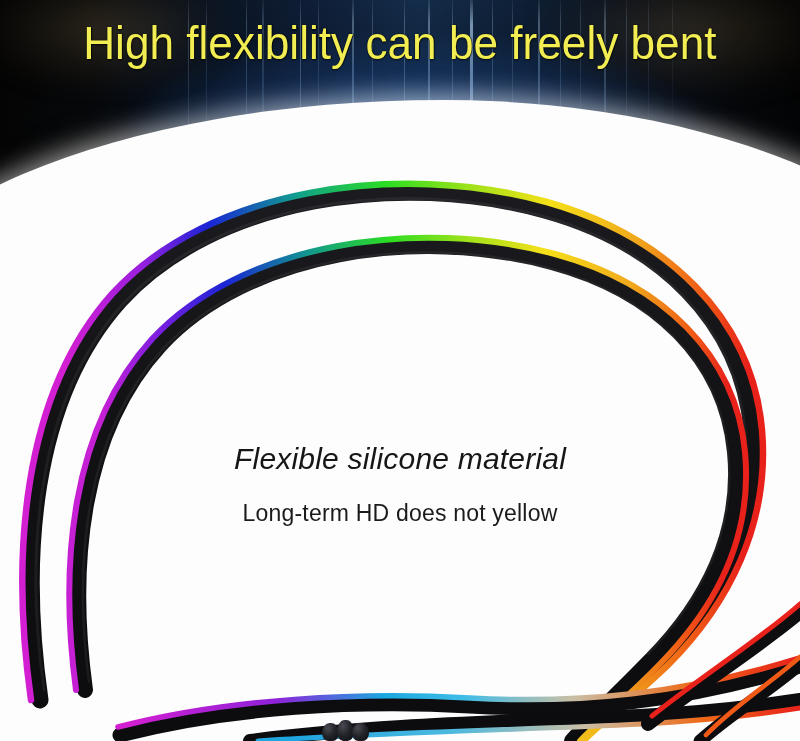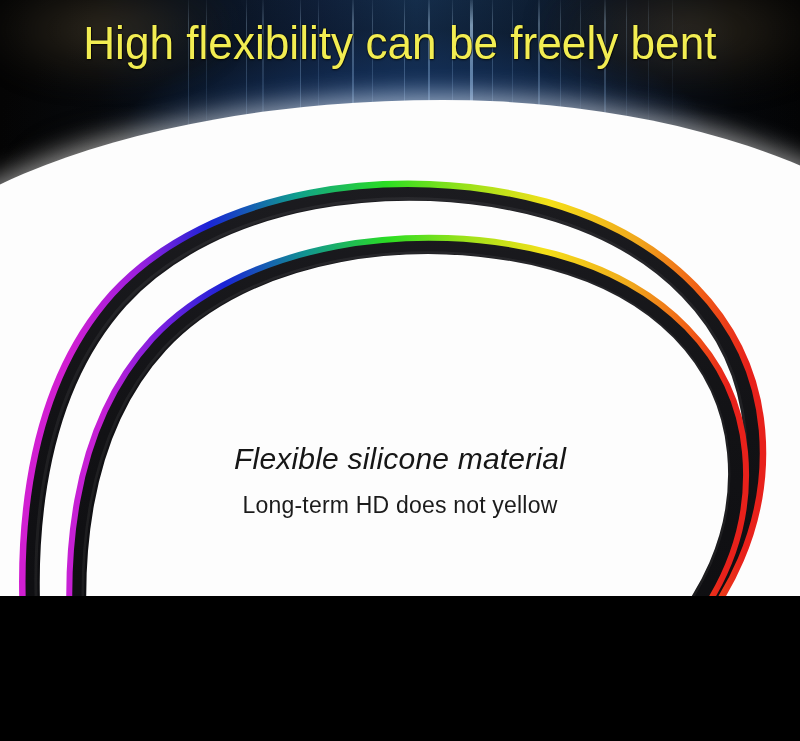--- a/index.html
+++ b/index.html
@@ -8,21 +8,21 @@
     padding: 0;
     background: #000;
   }
   body {
     font-family: "Liberation Sans", sans-serif;
   }
 
   #stage {
     position: relative;
     width: 800px;
-    height: 596px;
+    height: 741px;
     overflow: hidden;
     background: #000000;
   }
 
   
   #header-band {
     position: absolute;
     left: 0; top: 0;
     width: 800px;
     height: 215px;
@@ -149,21 +149,21 @@
   #caption-primary {
     color: #161616;
     font-family: "Liberation Sans", sans-serif;
     font-size: 30px;
     line-height: 38px;
     font-weight: 400;
     letter-spacing: 0.2px;
     font-style: italic;
   }
   #caption-secondary {
-    margin-top: 12px;
+    margin-top: 20px;
     color: #1b1b1b;
     font-family: "Liberation Sans", sans-serif;
     font-size: 23px;
     line-height: 30px;
     font-weight: 400;
     letter-spacing: 0.2px;
   }
 
   
   #connector-cluster {

